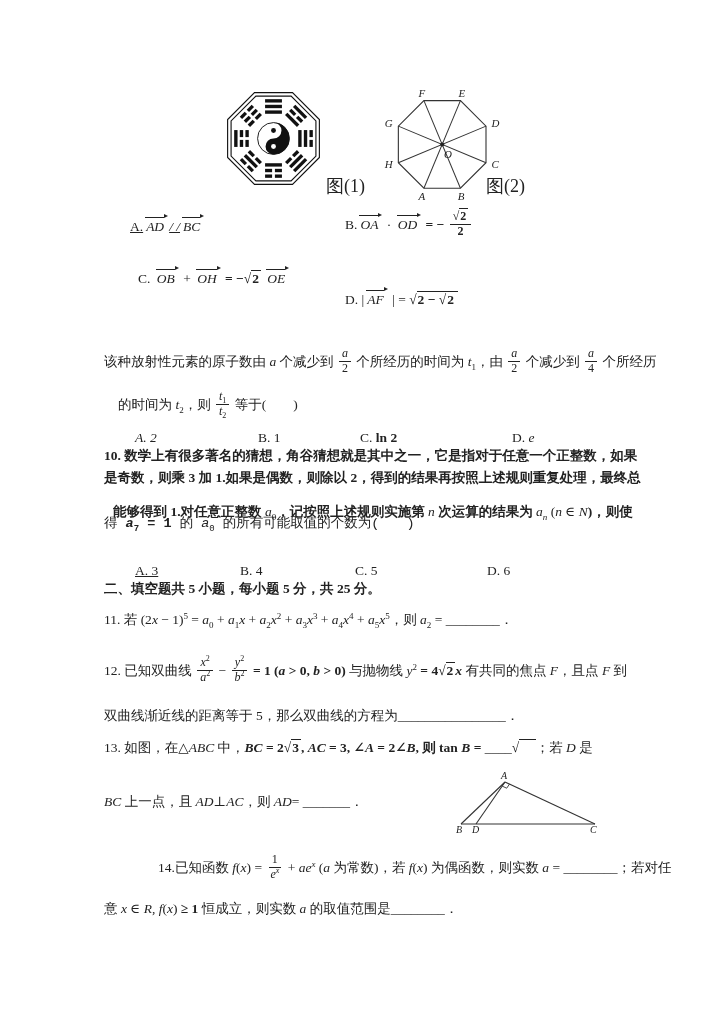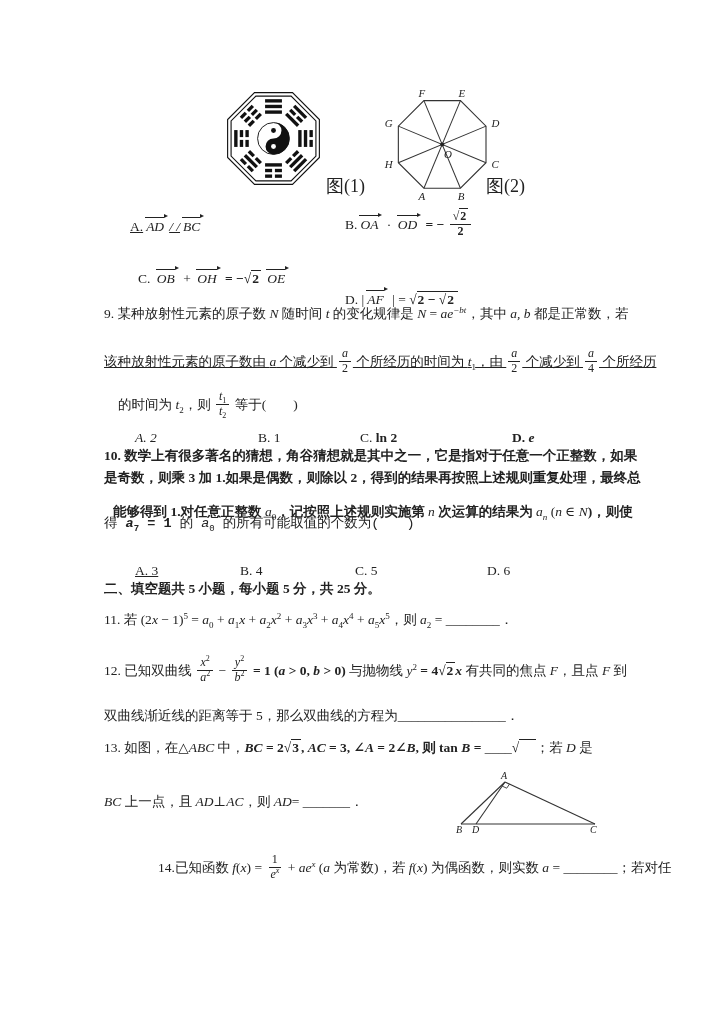--- a/index.html
+++ b/index.html
@@ -118,39 +118,38 @@
   <div class="caption" style="left:486px; top:174px;">图(2)</div>
 
   <div class="line" style="left:130px; top:216px;text-decoration:underline;"><span>A.</span><span class="vec">AD</span><span class="it">/ /</span><span class="vec">BC</span></div>
   <div class="line" style="left:345px; top:212px;"><span>B.</span><span class="vec">OA</span><span> · </span><span class="vec">OD</span><span class="bo"> = − </span><span class="frac ">
         <span class="num"><span class="sqrt bo"><span class="sign">√</span><span class="rad"><span class="bo">2</span></span></span></span>
         <span class="den"><span class="bo">2</span></span>
       </span></div>
   <div class="line" style="left:138px; top:268px;"><span>C.  </span><span class="vec">OB</span><span> + </span><span class="vec">OH</span><span class="bo"> = −</span><span class="sqrt bo"><span class="sign">√</span><span class="rad"><span class="bo">2</span></span></span><span> </span><span class="vec">OE</span></div>
   <div class="line" style="left:345px; top:268px;margin-top:21px;"><span>D.  |</span><span class="vec">AF</span><span> | = </span><span class="sqrt bo"><span class="sign">√</span><span class="rad"><span class="bo">2 − </span><span class="sqrt bo"><span class="sign">√</span><span class="rad"><span class="bo">2</span></span></span></span></span></div>
 
-  <div class="line" style="left:104px; top:306px;"><span>9.  某种放射性元素的原子数 </span><span class="it">N</span><span> 随时间 </span><span class="it">t</span><span> 的变化规律是 </span><span class="it">N</span><span> = </span><span class="it">ae</span><sup class="it">−bt</sup><span>，其中 </span><span class="it">a, b</span><span> 都是正常数，若</span></div>
-  <div class="line" style="left:104px; top:349px;text-decoration:underline;"><span>该种放射性元素的原子数由 </span><span class="it">a</span><span> 个减少到 </span><span class="frac ">
+  <div class="line" style="left:104px; top:349px;"><span>该种放射性元素的原子数由 </span><span class="it">a</span><span> 个减少到 </span><span class="frac ">
         <span class="num"><span class="it">a</span></span>
         <span class="den"><span>2</span></span>
       </span><span> 个所经历的时间为 </span><span class="it">t</span><sub>1</sub><span>，由 </span><span class="frac ">
         <span class="num"><span class="it">a</span></span>
         <span class="den"><span>2</span></span>
       </span><span> 个减少到 </span><span class="frac ">
         <span class="num"><span class="it">a</span></span>
         <span class="den"><span>4</span></span>
       </span><span> 个所经历</span></div>
   <div class="line" style="left:118px; top:392px;"><span>的时间为 </span><span class="it">t</span><sub>2</sub><span>，则 </span><span class="frac ">
         <span class="num"><span class="it">t</span><sub>1</sub></span>
         <span class="den"><span class="it">t</span><sub>2</sub></span>
       </span><span> 等于(　　)</span></div>
   <div class="line" style="left:135px; top:430px;font-style:italic;"><span>A. 2</span></div>
   <div class="line" style="left:258px; top:430px;"><span>B. 1</span></div>
   <div class="line" style="left:360px; top:430px;text-align:center;"><span>C. </span><span class="bo">ln 2</span></div>
-  <div class="line" style="left:512px; top:430px;font-weight:bold;"><span>D. </span><span class="it">e</span></div>
+  <div class="line" style="left:512px; top:430px;"><span>D. </span><span class="it">e</span></div>
 
   <div class="line" style="left:104px; top:448px;"><span class="bo">10.  数学上有很多著名的猜想，角谷猜想就是其中之一，它是指对于任意一个正整数，如果</span></div>
   <div class="line" style="left:104px; top:470px;"><span class="bo">是奇数，则乘 3 加 1.如果是偶数，则除以 2，得到的结果再按照上述规则重复处理，最终总</span></div>
   <div class="line" style="left:113px; top:496px;margin-top:8px;"><span class="bo">能够得到 1.对任意正整数 </span><span class="it">a</span><sub>0</sub><span class="bo">，记按照上述规则实施第 </span><span class="it">n</span><span class="bo"> 次运算的结果为 </span><span class="it">a</span><sub class="it">n</sub><span> (</span><span class="it">n</span><span> ∈ </span><span class="it">N</span><span class="bo">)，则使</span></div>
   <div class="line" style="left:104px; top:516px;font-family:Liberation Mono, monospace;"><span>得 </span><span class="bo it">a</span><sub class="bo">7</sub><span class="bo"> = 1</span><span> 的 </span><span class="it">a</span><sub>0</sub><span> 的所有可能取值的个数为(　　)</span></div>
   <div class="line" style="left:135px; top:563px;text-decoration:underline;"><span>A. 3</span></div>
   <div class="line" style="left:240px; top:563px;"><span>B. 4</span></div>
   <div class="line" style="left:355px; top:563px;"><span>C. 5</span></div>
   <div class="line" style="left:487px; top:563px;"><span>D. 6</span></div>
 
@@ -181,14 +180,15 @@
       <text class="lbl" style="font-size:10px" x="4" y="63">B</text>
       <text class="lbl" style="font-size:10px" x="20" y="63">D</text>
       <text class="lbl" style="font-size:10px" x="138" y="63">C</text>
     </svg>
   </div>
 
   <div class="line" style="left:112px; top:855px;margin-left:46px;"><span>14.已知函数 </span><span class="it">f</span><span>(</span><span class="it">x</span><span>) = </span><span class="frac ">
         <span class="num"><span>1</span></span>
         <span class="den"><span class="it">e</span><sup class="it">x</sup></span>
       </span><span> + </span><span class="it">ae</span><sup class="it">x</sup><span> (</span><span class="it">a</span><span> 为常数)，若 </span><span class="it">f</span><span>(</span><span class="it">x</span><span>)</span><span> 为偶函数，则实数 </span><span class="it">a</span><span> = </span><span>________</span><span>；若对任</span></div>
+  <div class="line" style="left:104px; top:901px;"><span>意 </span><span class="it">x</span><span> ∈ </span><span class="it">R</span><span>, </span><span class="it">f</span><span>(</span><span class="it">x</span><span>)</span><span class="bo"> ≥ 1</span><span> 恒成立，则实数 </span><span class="it">a</span><span> 的取值范围是</span><span>________</span><span>．</span></div>
 
 </div>
 
 </body></html>

